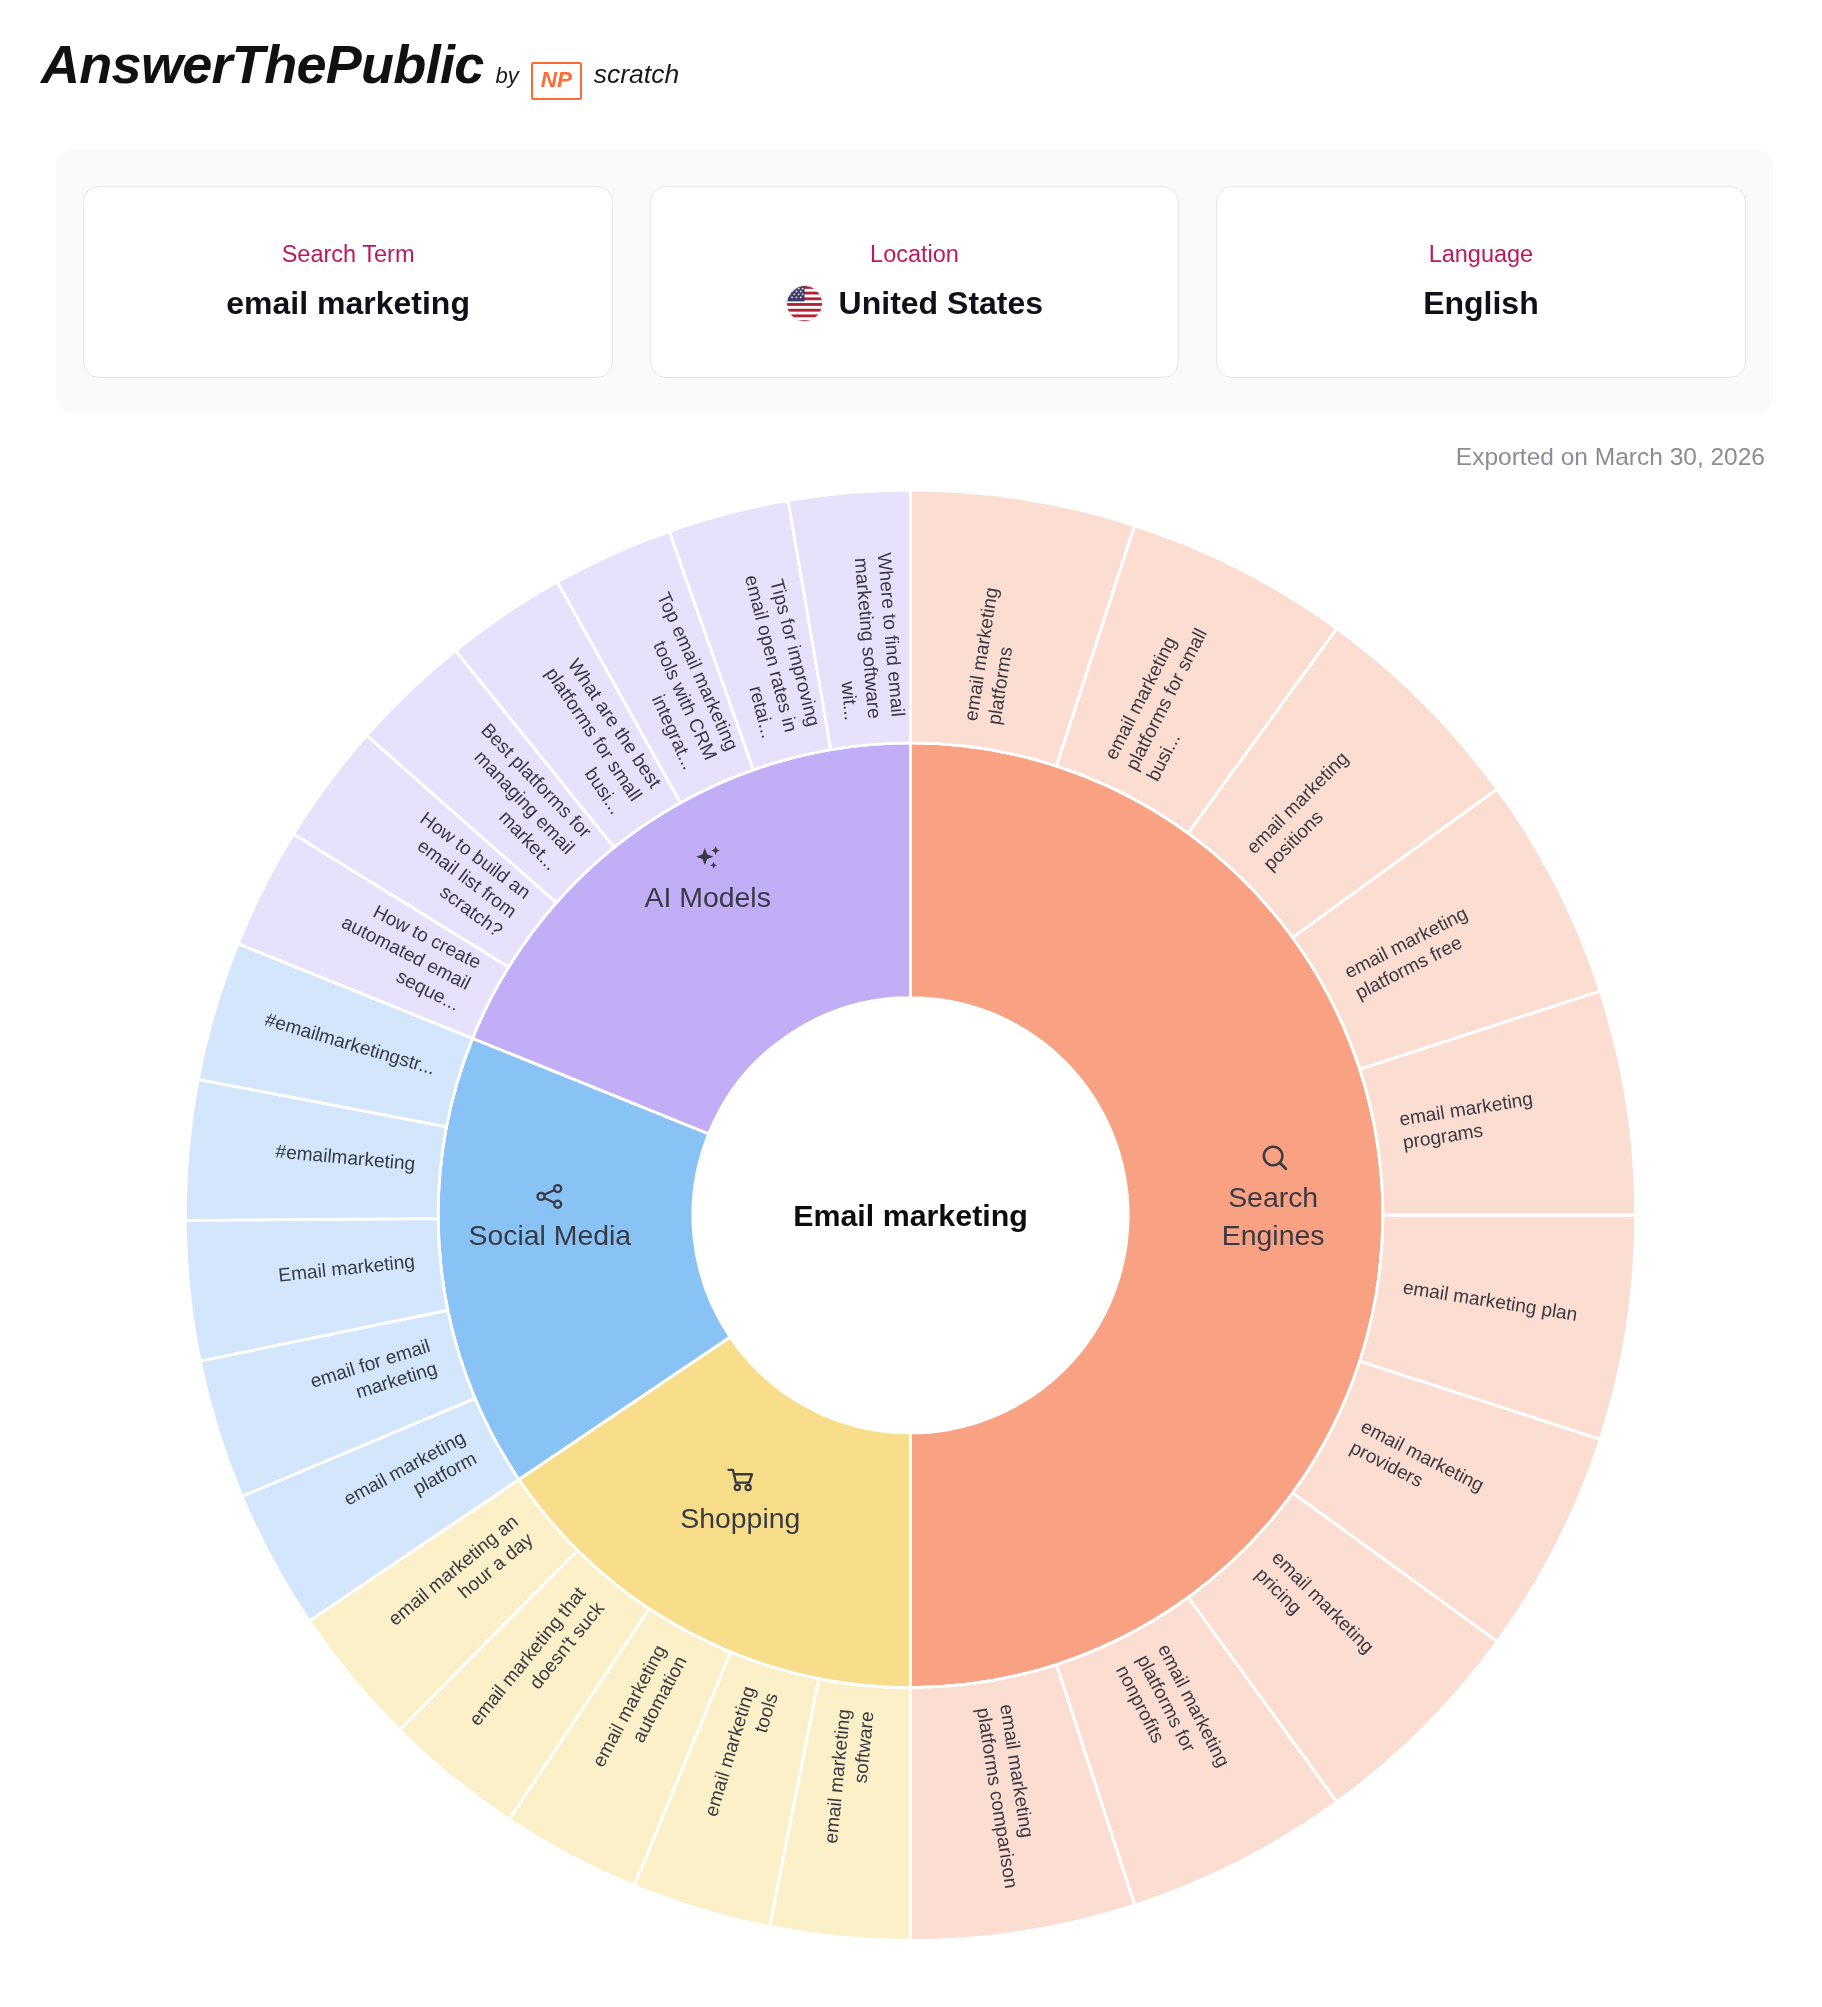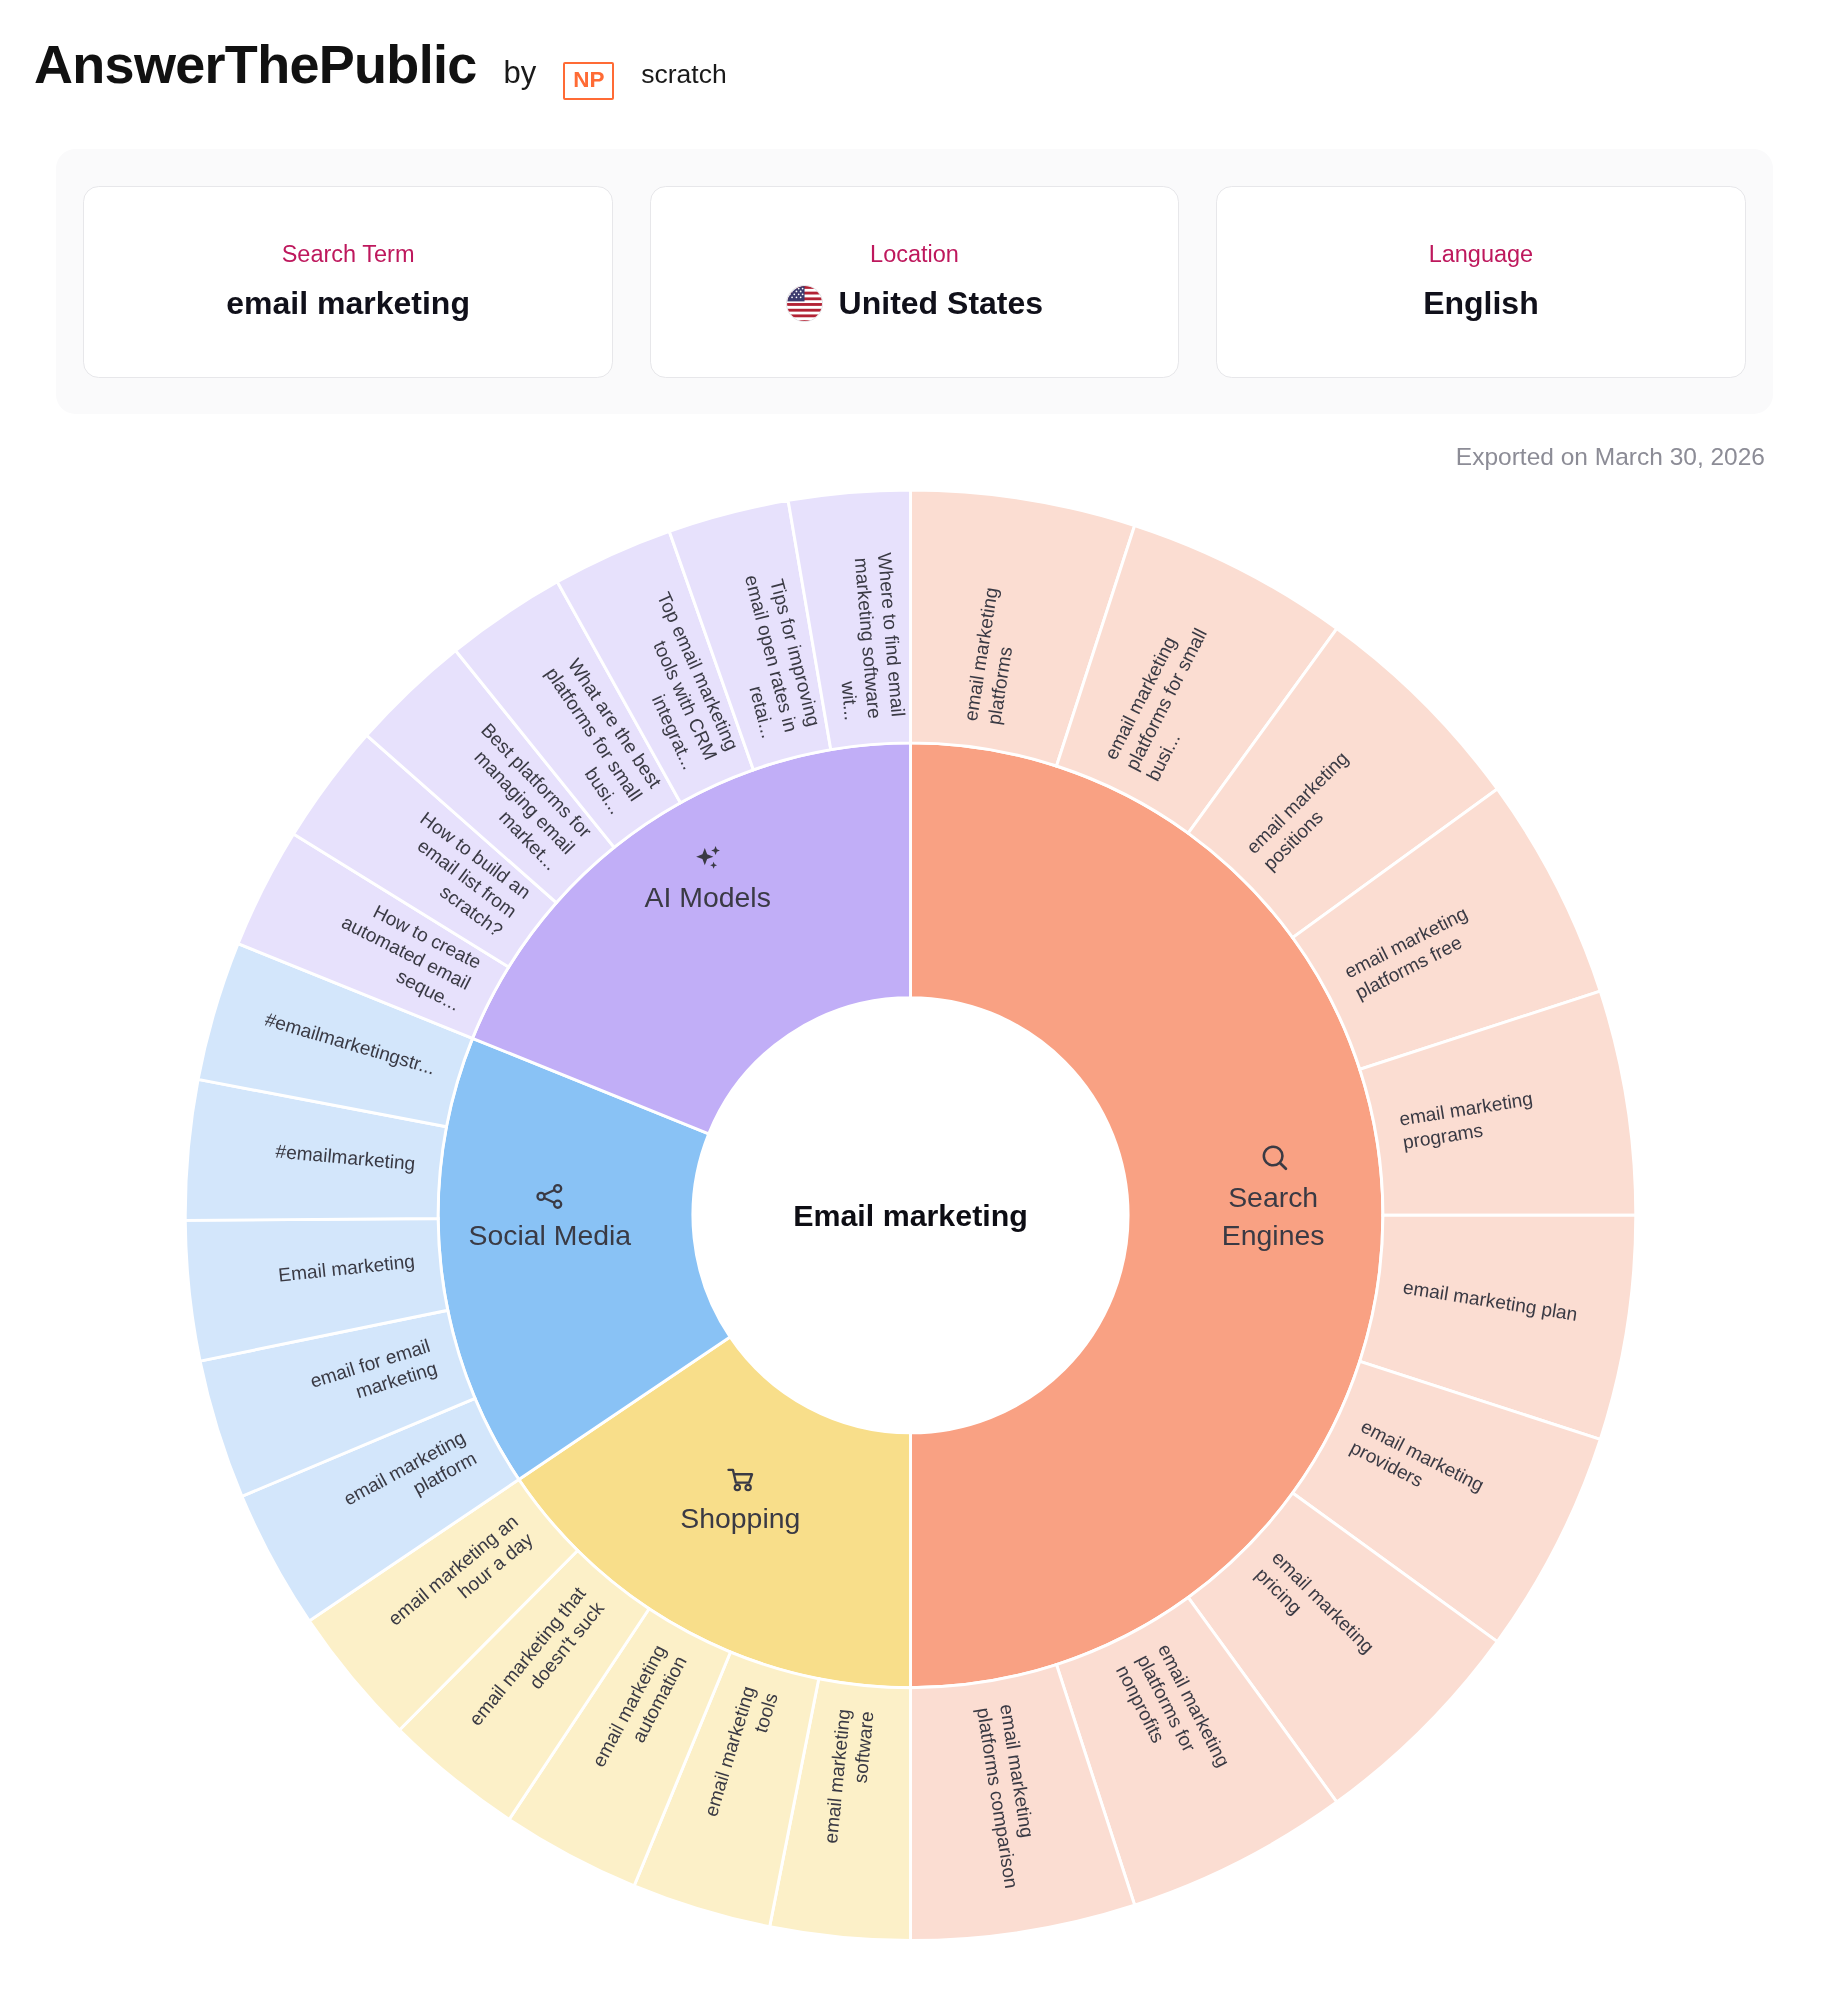--- a/index.html
+++ b/index.html
@@ -15,35 +15,36 @@
   .page {
     position: relative;
     width: 1822px;
     height: 2007px;
     overflow: hidden;
   }
 
   
   .logo-row {
     position: absolute;
-    left: 34px;
+    left: 41px;
     top: 37px;
     display: flex;
     align-items: baseline;
-    gap: 27px;
+    gap: 12px;
+    font-style: italic;
   }
   .logo-main {
     font-size: 54px;
     font-weight: 700;
     letter-spacing: -0.7px;
     color: #111111;
     line-height: 1;
   }
   .logo-by {
-    font-size: 31px;
+    font-size: 22px;
     color: #1a1a1a;
     font-weight: 400;
   }
   .logo-np {
     display: inline-block;
     border: 2.5px solid #FF6B35;
     color: #FF6B35;
     font-weight: 700;
     font-size: 22.5px;
     padding: 4.9px 7.8px 6.9px 7.8px;

